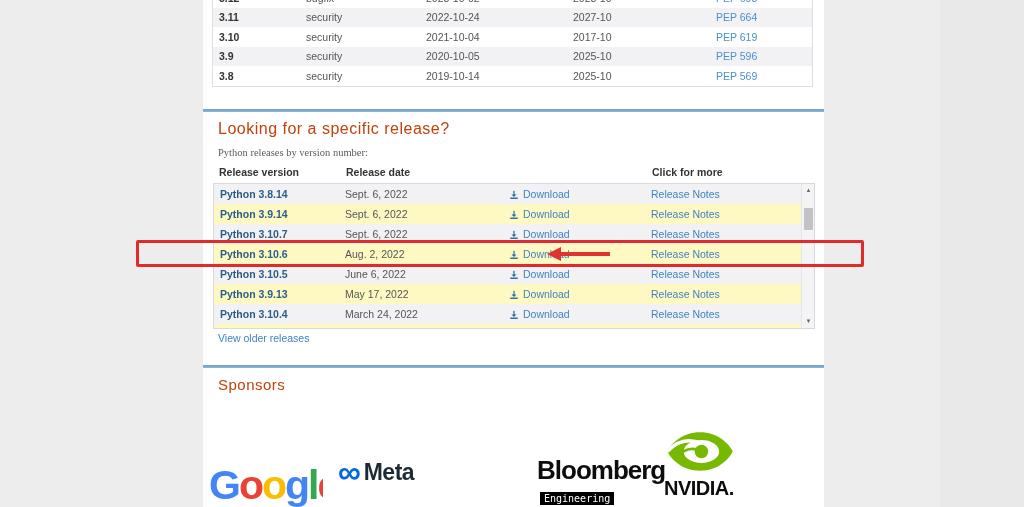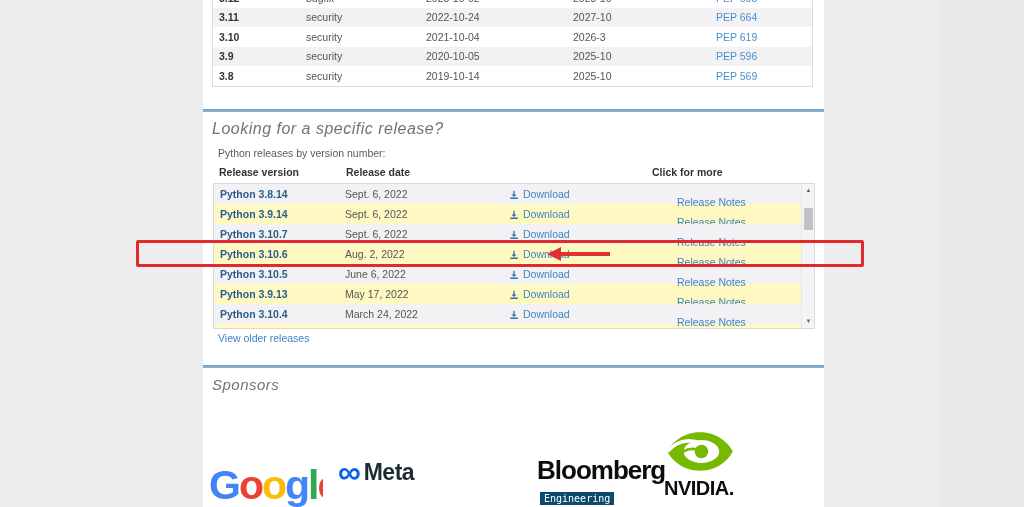--- a/index.html
+++ b/index.html
@@ -19,43 +19,43 @@
   .srow .cv { left:6px;  font-weight:bold; color:#333; }
   .srow .cs { left:93px; }
   .srow .cd { left:213px; }
   .srow .ce { left:360px; }
   .srow .cp { left:503px; color:#4d8fcb; text-decoration:none; cursor:pointer; }
 
   
   .divider { position:absolute; left:203px; width:621px; height:3px;
     background:linear-gradient(#6f9fc6,#8fb6d6); }
   .divider.d1 { top:109px; } .divider.d2 { top:365px; }
-  .h2 { position:absolute; left:212px; color:#737373; font-weight:400; letter-spacing:.5px;font-style:italic; }
+  .h2 { position:absolute; left:218px; color:#c2410c; font-weight:400; letter-spacing:.5px; }
   .h2.look { top:120px; font-size:16px; }
   .h2.spon { top:376px; font-size:15px; }
-  .sub { position:absolute; left:218px; font-size:10.5px; color:#5a5a5a; }
+  .sub { position:absolute; left:218px; font-size:10.5px; color:#5a5a5a;font-family:Liberation Serif, serif; }
   .sub.s1 { top:147px; } .sub.s2 { top:399px; }
 
   
   .rel-headers { position:absolute; top:166px; left:0; width:1024px; height:12px;
     font-size:10.5px; font-weight:bold; color:#333; }
   .rel-headers span { position:absolute; white-space:nowrap; }
   .rh-v { left:219px; } .rh-d { left:346px; } .rh-m { left:652px; }
 
   
   .relbox { position:absolute; left:213px; top:183px; width:602px; height:146px;
     border:1px solid #d9d9dd; background:#fef9c3; overflow:hidden; }
   .rrow { position:relative; height:20px; font-size:10.5px; color:#555; }
   .rrow.alt { background:#f2f2f5; }
   .rrow span, .rrow a { position:absolute; top:50%; transform:translateY(-50%); white-space:nowrap; }
   .rrow .rv { left:6px; font-weight:bold; color:#2a5d8a; text-decoration:none; cursor:pointer; }
   .rrow .rd { left:131px; }
   .rrow .dl { left:295px; color:#3f83c4; text-decoration:none; cursor:pointer; }
   .rrow .dl svg { vertical-align:-2px; margin-right:4px; }
-  .rrow .rn { left:463px; color:#3f83c4; text-decoration:none; cursor:pointer;margin-top:8px; }
+  .rrow .rn { left:437px; color:#3f83c4; text-decoration:none; cursor:pointer; }
 
   
   .sbar { position:absolute; right:0; top:0; width:13px; height:100%;
     background:#f4f4f6; border-left:1px solid #e6e6e6; }
   .sbtn { position:absolute; left:0; width:13px; height:13px; font-size:6px; color:#666;
     text-align:center; line-height:13px; cursor:pointer; }
   .sbtn.up { top:0; } .sbtn.down { bottom:0; }
   .sthumb { position:absolute; left:2px; top:24px; width:9px; height:22px;
     background:#c2c2c6; border-radius:1px; cursor:pointer; }
 
@@ -71,21 +71,21 @@
 
   
   .logo { position:absolute; cursor:pointer; }
   .google { left:209px; top:462px; font-size:41px; font-weight:bold; letter-spacing:-2px; }
   .meta-box { left:323px; top:437px; width:106px; height:70px; background:#fff;
     display:flex; align-items:center; justify-content:center; }
   .meta-inf { color:#0668e1; font-size:32px; font-weight:bold; line-height:0; margin-right:3px; }
   .meta-txt { color:#1c2b33; font-size:23px; font-weight:bold; letter-spacing:-.5px; }
   .fastly { left:436px; top:458px; font-size:34px; font-weight:bold; color:#e8282b; letter-spacing:-2px; }
   .bloom { left:537px; top:455px; font-size:26px; font-weight:bold; color:#0d0d0d; letter-spacing:-1px; }
-  .eng-badge { position:absolute; left:540px; top:492px; background:#0c4a6e; color:#fff;
+  .eng-badge { position:absolute; left:540px; top:492px; background:#000000; color:#fff;
     font-family:"DejaVu Sans Mono", monospace; font-size:10px; padding:1px 4px; cursor:pointer; }
   .nvidia { left:664px; top:428px; width:90px; text-align:left; }
   .nvidia-txt { font-size:20px; font-weight:bold; color:#0d0d0d; letter-spacing:-.5px; margin-top:-2px; }
 
   .g-b{color:#4285f4}.g-r{color:#ea4335}.g-y{color:#fbbc05}.g-g{color:#34a853}
 </style>
 </head>
 <body>
 
 <div class="page">
@@ -103,21 +103,21 @@
       <span class="cv">3.11</span>
       <span class="cs">security</span>
       <span class="cd">2022-10-24</span>
       <span class="ce">2027-10</span>
       <a class="cp">PEP 664</a>
     </div>
     <div class="srow">
       <span class="cv">3.10</span>
       <span class="cs">security</span>
       <span class="cd">2021-10-04</span>
-      <span class="ce">2026-3</span>
+      <span class="ce">2017-10</span>
       <a class="cp">PEP 619</a>
     </div>
     <div class="srow alt">
       <span class="cv">3.9</span>
       <span class="cs">security</span>
       <span class="cd">2020-10-05</span>
       <span class="ce">2025-10</span>
       <a class="cp">PEP 596</a>
     </div>
     <div class="srow">

